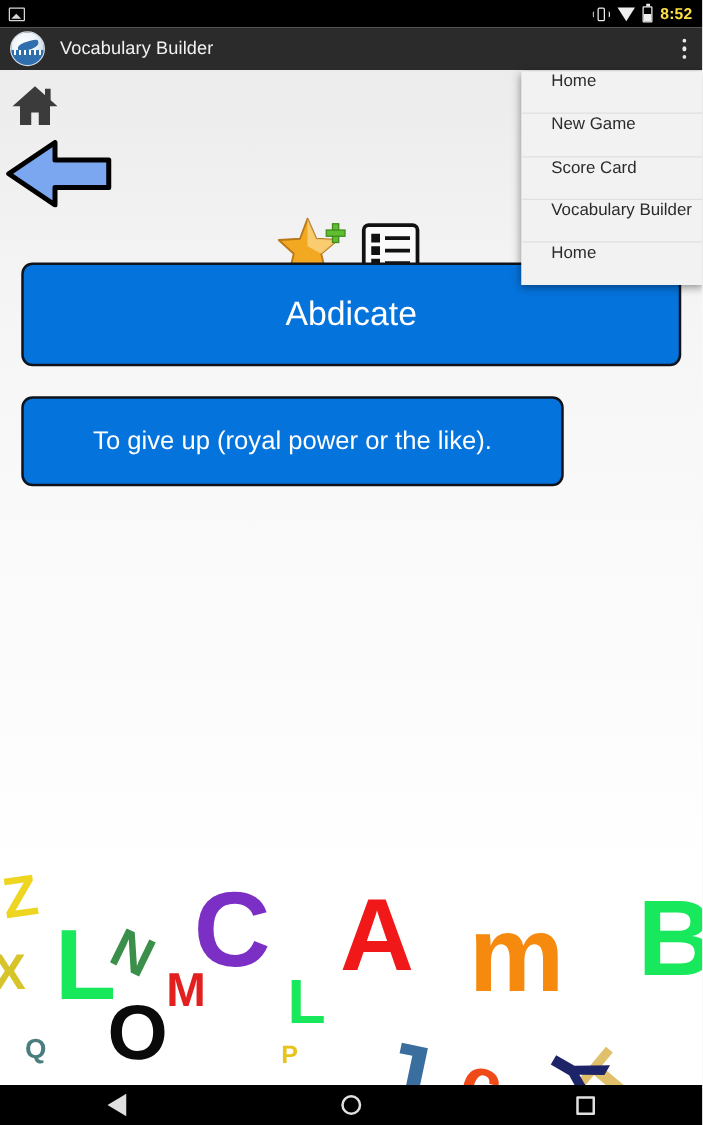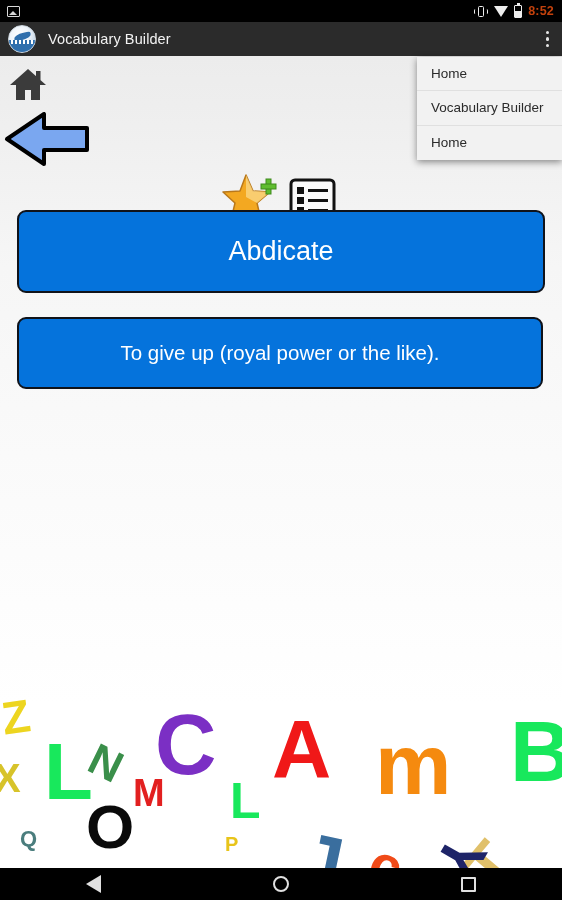--- a/index.html
+++ b/index.html
@@ -11,21 +11,21 @@
   }
   .phone { position:relative; width:562px; height:900px; overflow:hidden; background:#fafafa; }
 
   
   .statusbar {
     position:absolute; top:0; left:0; width:562px; height:22px;
     background:#000; color:#fff; display:flex; align-items:center;
   }
   .sb-left { padding-left:7px; display:flex; align-items:center; gap:4px; }
   .sb-right { margin-left:auto; padding-right:8px; display:flex; align-items:center; gap:6px; }
-  .sb-time { font-size:12.5px; font-weight:bold; letter-spacing:.2px; color:#c2410c; }
+  .sb-time { font-size:12.5px; font-weight:bold; letter-spacing:.2px; color:#fde047; }
   .ico-img { display:inline-block; width:13px; height:11px; border:1.6px solid #d8d8d8; position:relative; border-radius:1px; }
   .ico-img:after{content:"";position:absolute;left:1px;bottom:1px;width:0;height:0;border-left:4px solid transparent;border-right:4px solid transparent;border-bottom:4px solid #d8d8d8;}
   .ico-vib { width:14px; height:13px; position:relative; }
   .ico-vib .b{position:absolute;left:4px;top:1px;width:6px;height:11px;border:1.6px solid #eee;border-radius:1.5px;}
   .ico-vib .l{position:absolute;left:0px;top:4px;width:3px;height:5px;border-left:1.6px solid #eee;border-radius:2px;}
   .ico-vib .r{position:absolute;right:0px;top:4px;width:3px;height:5px;border-right:1.6px solid #eee;border-radius:2px;}
   .ico-wifi { width:0;height:0;border-left:7px solid transparent;border-right:7px solid transparent;border-top:11px solid #eee; }
   .ico-batt { width:8px;height:13px;border:1.6px solid #eee;border-radius:1px;position:relative;background:linear-gradient(to top,#eee 55%, transparent 55%); }
   .ico-batt:before{content:"";position:absolute;top:-3px;left:2px;width:3px;height:2px;background:#eee;}
 
@@ -56,33 +56,33 @@
   .back-arrow { position:absolute; left:4px; top:56px; width:86px; height:54px; }
   .star-icon { position:absolute; left:222px; top:115px; width:58px; height:56px; }
   .list-icon { position:absolute; left:289px; top:122px; width:47px; height:47px; }
 
   .btn {
     position:absolute; left:17px; width:528px;
     background:#0573dc; border:2.5px solid #10131a; border-radius:9px;
     color:#fff; display:flex; align-items:center; justify-content:center; text-align:center;
   }
   .btn-word { top:154px; height:83px; font-size:27px; }
-  .btn-def  { top:261px; height:72px; font-size:20.5px; left:17px; width:526px; }
+  .btn-def  { top:261px; height:72px; font-size:20.5px; left:17px; width:434px; }
 
   
   .letters { position:absolute; left:0; top:590px; width:562px; height:278px; }
   .letters span { position:absolute; font-weight:bold; line-height:1; white-space:nowrap; }
 
   
   .menu {
     position:absolute; left:417px; top:57px; width:145px;
     background:#f2f2f2; box-shadow:0 2px 7px rgba(0,0,0,.45); z-index:40;
   }
   .menu-item {
-    height:34.3px; display:flex; align-items:center; padding-left:14px;
+    height:34.3px; display:flex; padding-left:24px;
     font-size:13.5px; color:#2b2b2b; border-bottom:1px solid #e0e0e0;
   }
   .menu-item:last-child{border-bottom:none;}
 
   
   .navbar { position:absolute; left:0; bottom:0; width:562px; height:32px; background:#000;
     display:flex; align-items:center; justify-content:space-around; }
   .nav-back { width:0;height:0;border-top:9px solid transparent;border-bottom:9px solid transparent;border-right:15px solid #e0e0e0; }
   .nav-home { width:16px;height:16px;border:2px solid #e0e0e0;border-radius:50%; }
   .nav-recent{ width:15px;height:15px;border:2px solid #e0e0e0;border-radius:1px; }
@@ -182,20 +182,26 @@
         <span style="left: 470px; top: 188px; font-size: 64px; color: rgb(224, 192, 106); transform: rotate(-50deg);">T</span>
         <span style="left: 440px; top: 182px; font-size: 60px; color: rgb(30, 36, 104); transform: rotate(120deg);">Y</span>
       </div>
   </div>
 
   <div class="menu">
     <div class="menu-item">
         <span>Home</span>
       </div>
     <div class="menu-item">
+        <span>New Game</span>
+      </div>
+    <div class="menu-item">
+        <span>Score Card</span>
+      </div>
+    <div class="menu-item">
         <span>Vocabulary Builder</span>
       </div>
     <div class="menu-item">
         <span>Home</span>
       </div>
   </div>
 
   <div class="navbar">
     <div class="nav-back"></div>
     <div class="nav-home"></div>

